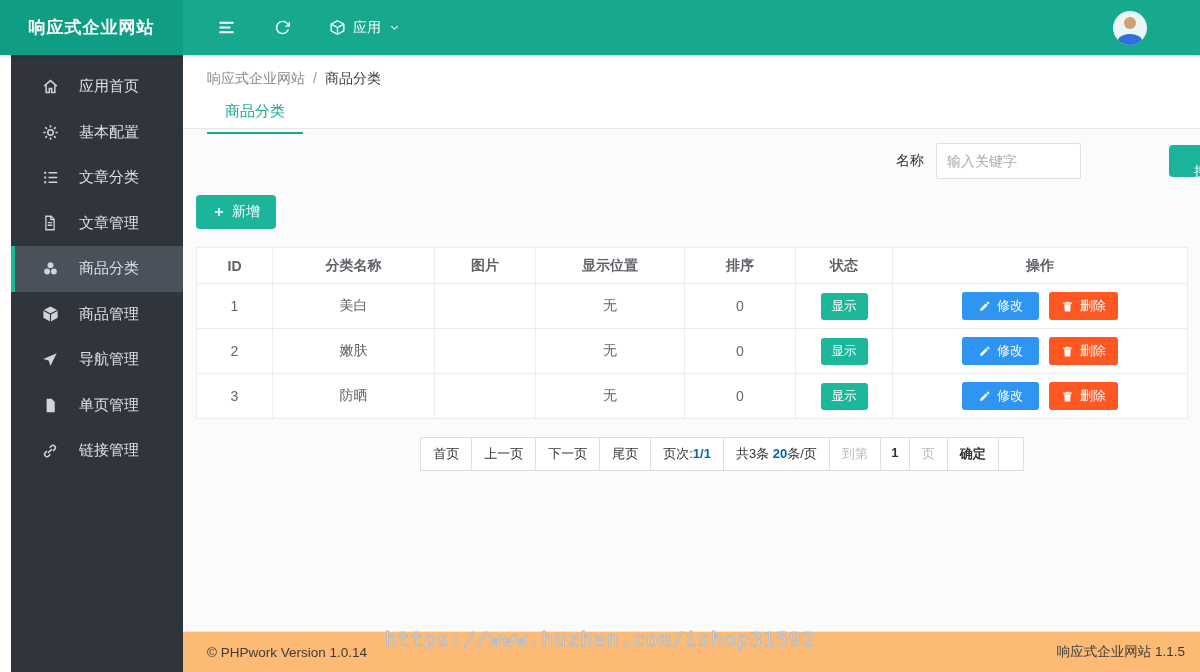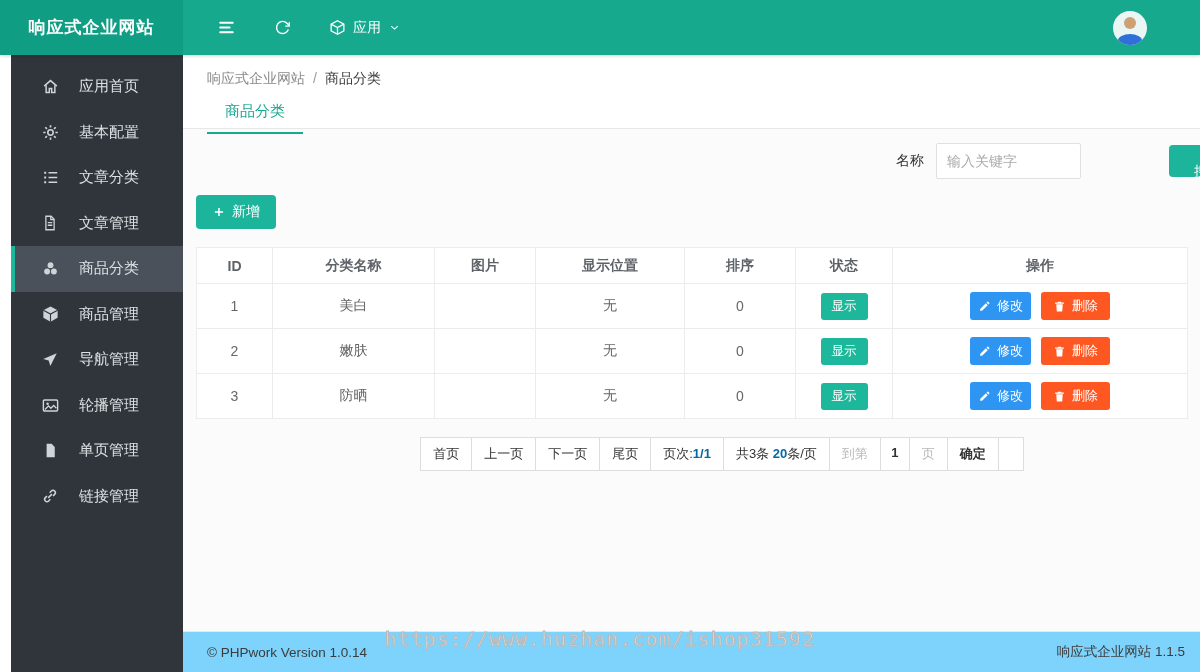--- a/index.html
+++ b/index.html
@@ -51,37 +51,37 @@
   .btn-add { margin:16px 0 0 13px; height:34px; padding:0 16px; background:#1cb49a; border-radius:4px; font-size:14px; }
 
   
   table.grid { width:991px; margin:18px 13px 0; border-collapse:collapse; background:#fff; table-layout:fixed; }
   table.grid th, table.grid td { border:1px solid #ececec; text-align:center; font-size:14px; }
   table.grid th { height:36px; color:#5f6368; font-weight:bold; background:#fff; }
   table.grid td { height:45px; color:#666; }
   .badge-status { display:inline-flex; align-items:center; justify-content:center;
     background:#1db89b; color:#fff; font-size:12.5px; border-radius:3px;
     padding:5px 11px; border:none; cursor:pointer; }
-  .btn-edit { height:28px; padding:0 8px; background:#2e96f2; border-radius:3px; font-size:13px; margin-right:6px; }
+  .btn-edit { height:28px; padding:0 16px; background:#2e96f2; border-radius:3px; font-size:13px; margin-right:6px; }
   .btn-del  { height:28px; padding:0 12px; background:#fe5722; border-radius:3px; font-size:13px; }
 
   
   .pager { display:flex; justify-content:center; margin-top:18px; font-size:13px; }
   .pg { border:1px solid #ddd; background:#fff; padding:7px 12px; margin-left:-1px;
     color:#333; cursor:pointer; white-space:nowrap; }
   .pg.info { cursor:default; }
   .pg.muted { color:#b9b9b9; cursor:default; }
   .pg.box { font-weight:bold; padding:7px 10px; min-width:30px; text-align:center; }
   .pg.confirm { font-weight:bold; }
   .pg.tail { width:24px; cursor:default; }
   .red { color:#0369a1;font-weight:bold; }
 
   
   .footer { position:absolute; left:0; bottom:0; width:1017px; height:41px;
-    background:#7dd3fc; border-top:1px solid #e8e8e8;
+    background:#fdba74; border-top:1px solid #e8e8e8;
     display:flex; align-items:center; justify-content:space-between;
     padding:0 15px 0 24px; font-size:13.5px; color:#3c3c3c; }
   .watermark { position:absolute; top:627px; left:50%; transform:translateX(-50%);
     font-family:"DejaVu Sans Mono", monospace; font-size:20px; letter-spacing:1px;
     color:#d9d9d9; -webkit-text-stroke:1px #b9b9b9; z-index:6; pointer-events:none; }
 </style>
 </head>
 <body>
 
 <svg width="0" height="0" style="position:absolute" aria-hidden="true">
@@ -267,28 +267,20 @@
   <div class="side-item">
     <span class="icw">
         <svg class="ic" width="18" height="18">
           <use href="#i-nav"></use>
         </svg>
       </span>
     <span>导航管理</span>
   </div>
   <div class="side-item">
     <span class="icw">
-        <svg class="ic" width="19" height="19">
-          <use href="#i-image"></use>
-        </svg>
-      </span>
-    <span>轮播管理</span>
-  </div>
-  <div class="side-item">
-    <span class="icw">
         <svg class="ic" width="17" height="17">
           <use href="#i-file"></use>
         </svg>
       </span>
     <span>单页管理</span>
   </div>
   <div class="side-item">
     <span class="icw">
         <svg class="ic" width="18" height="18">
           <use href="#i-link"></use>

